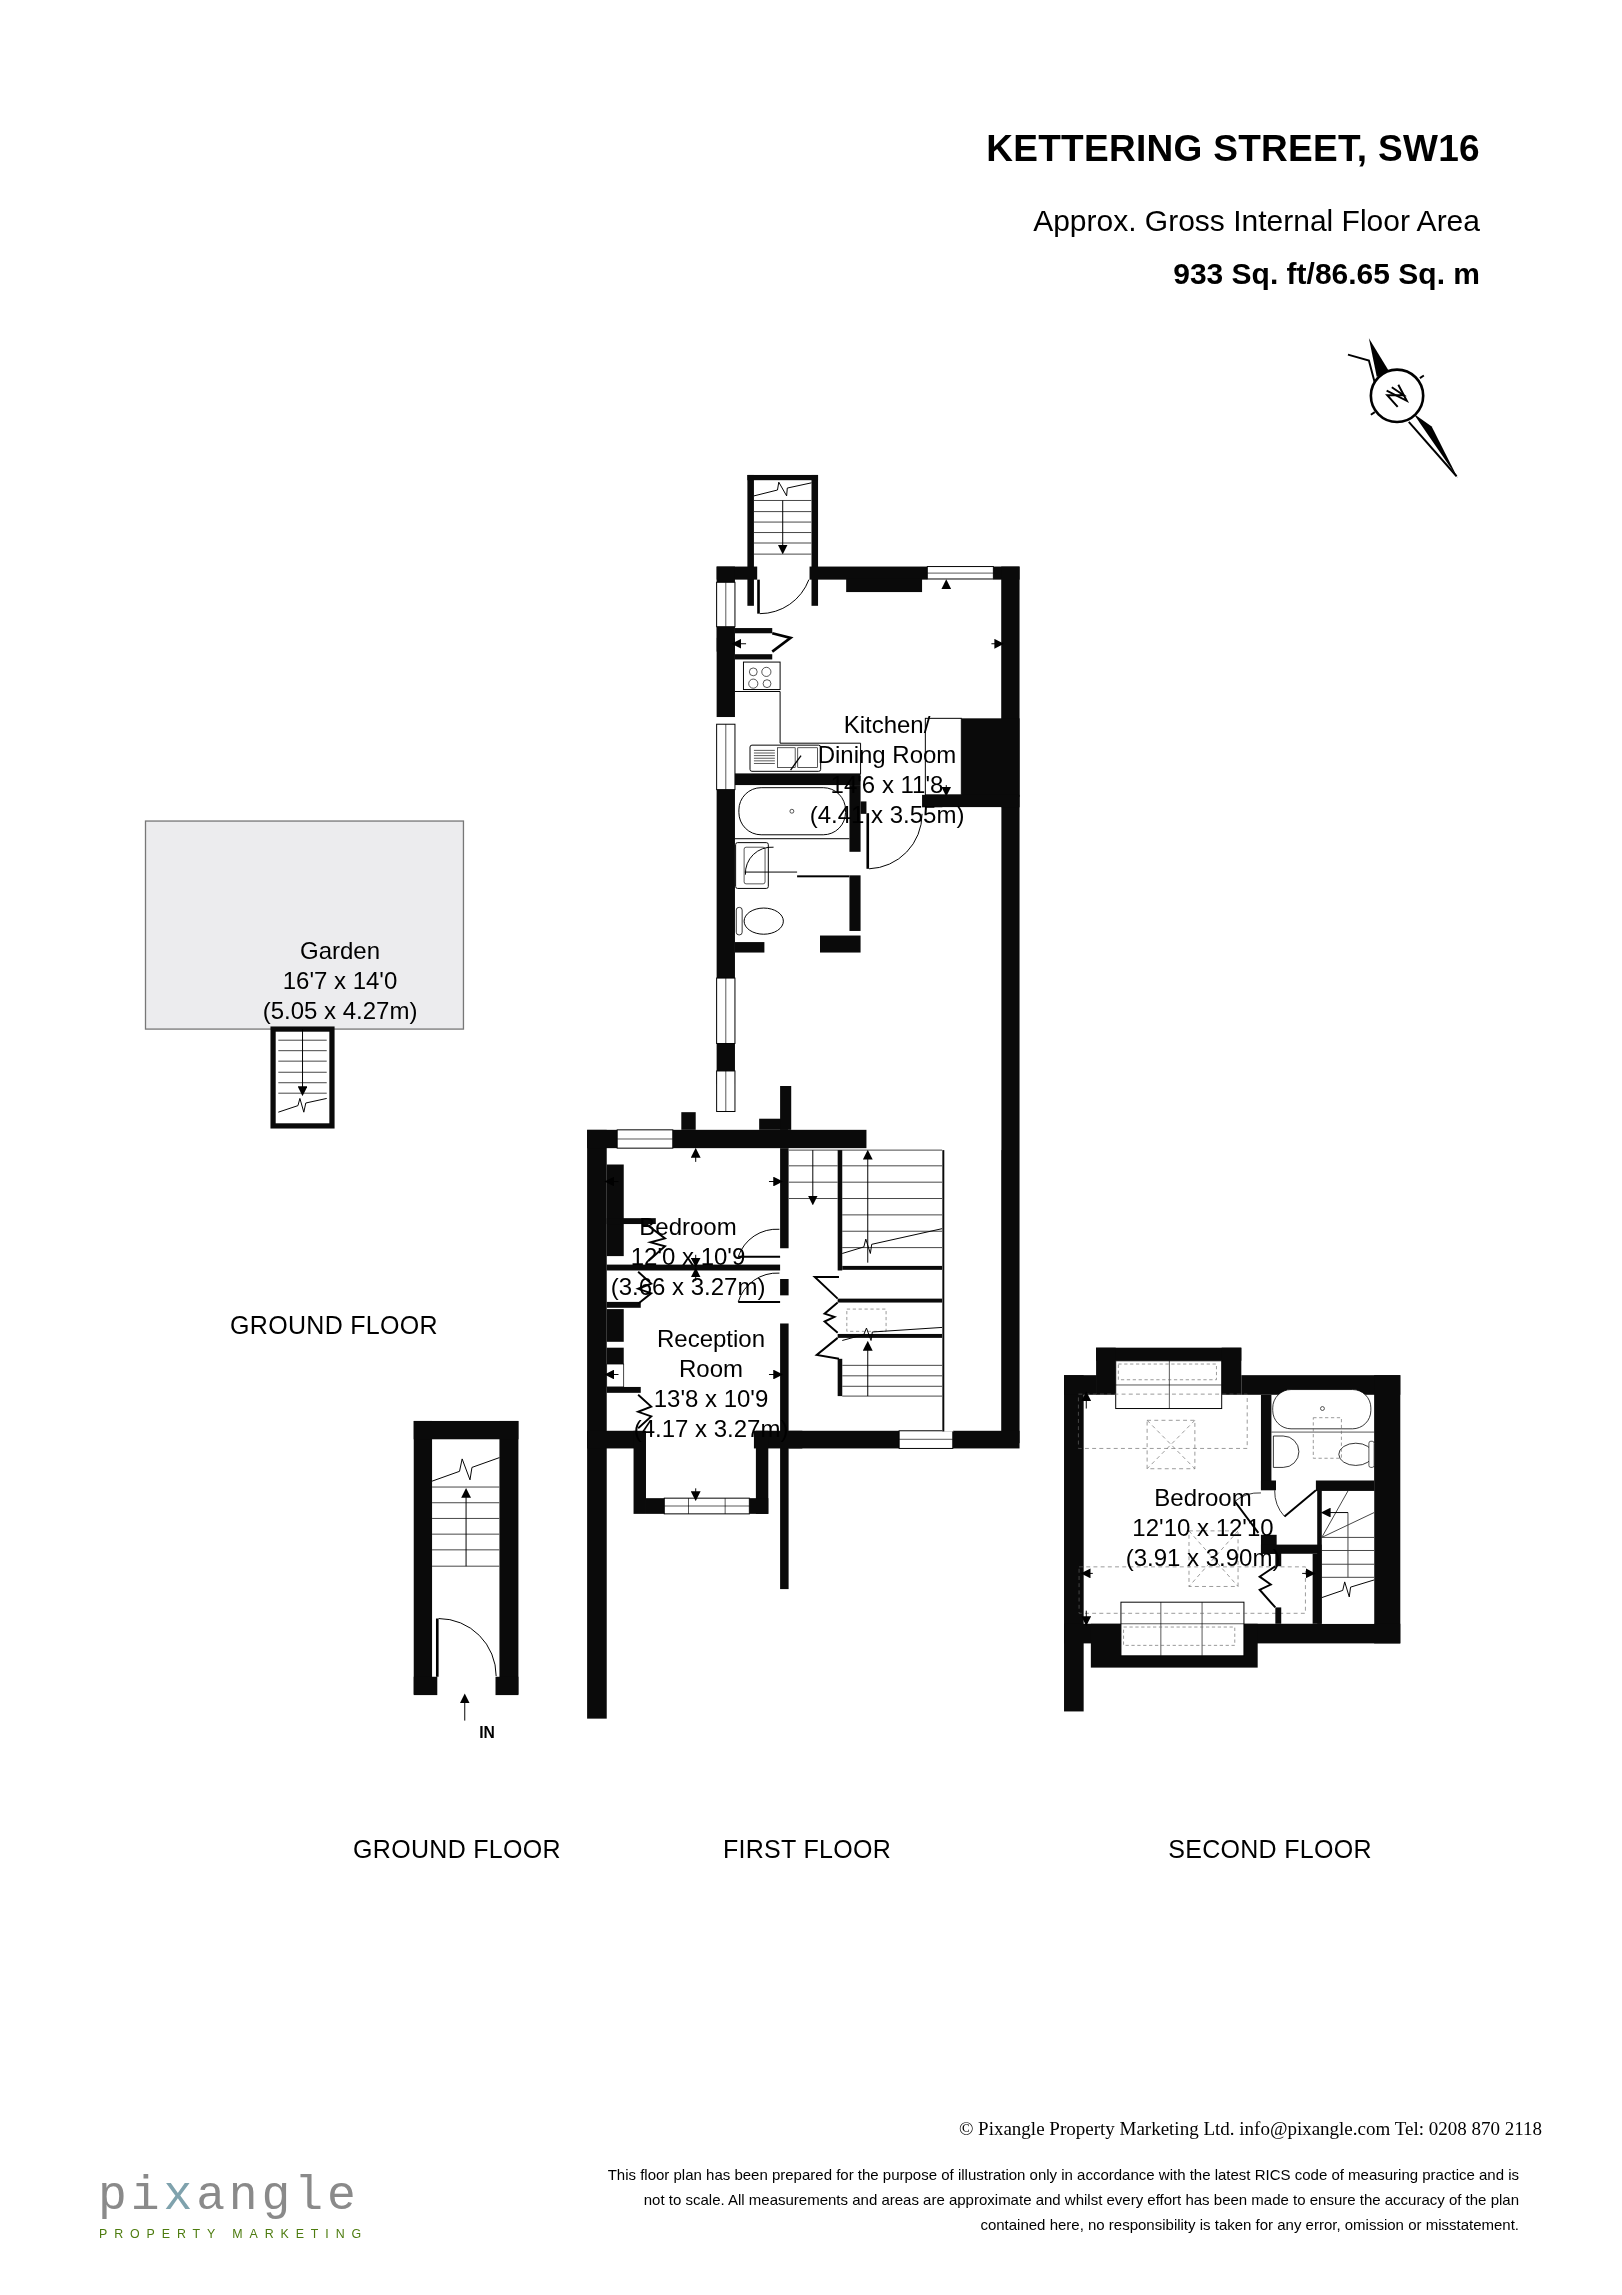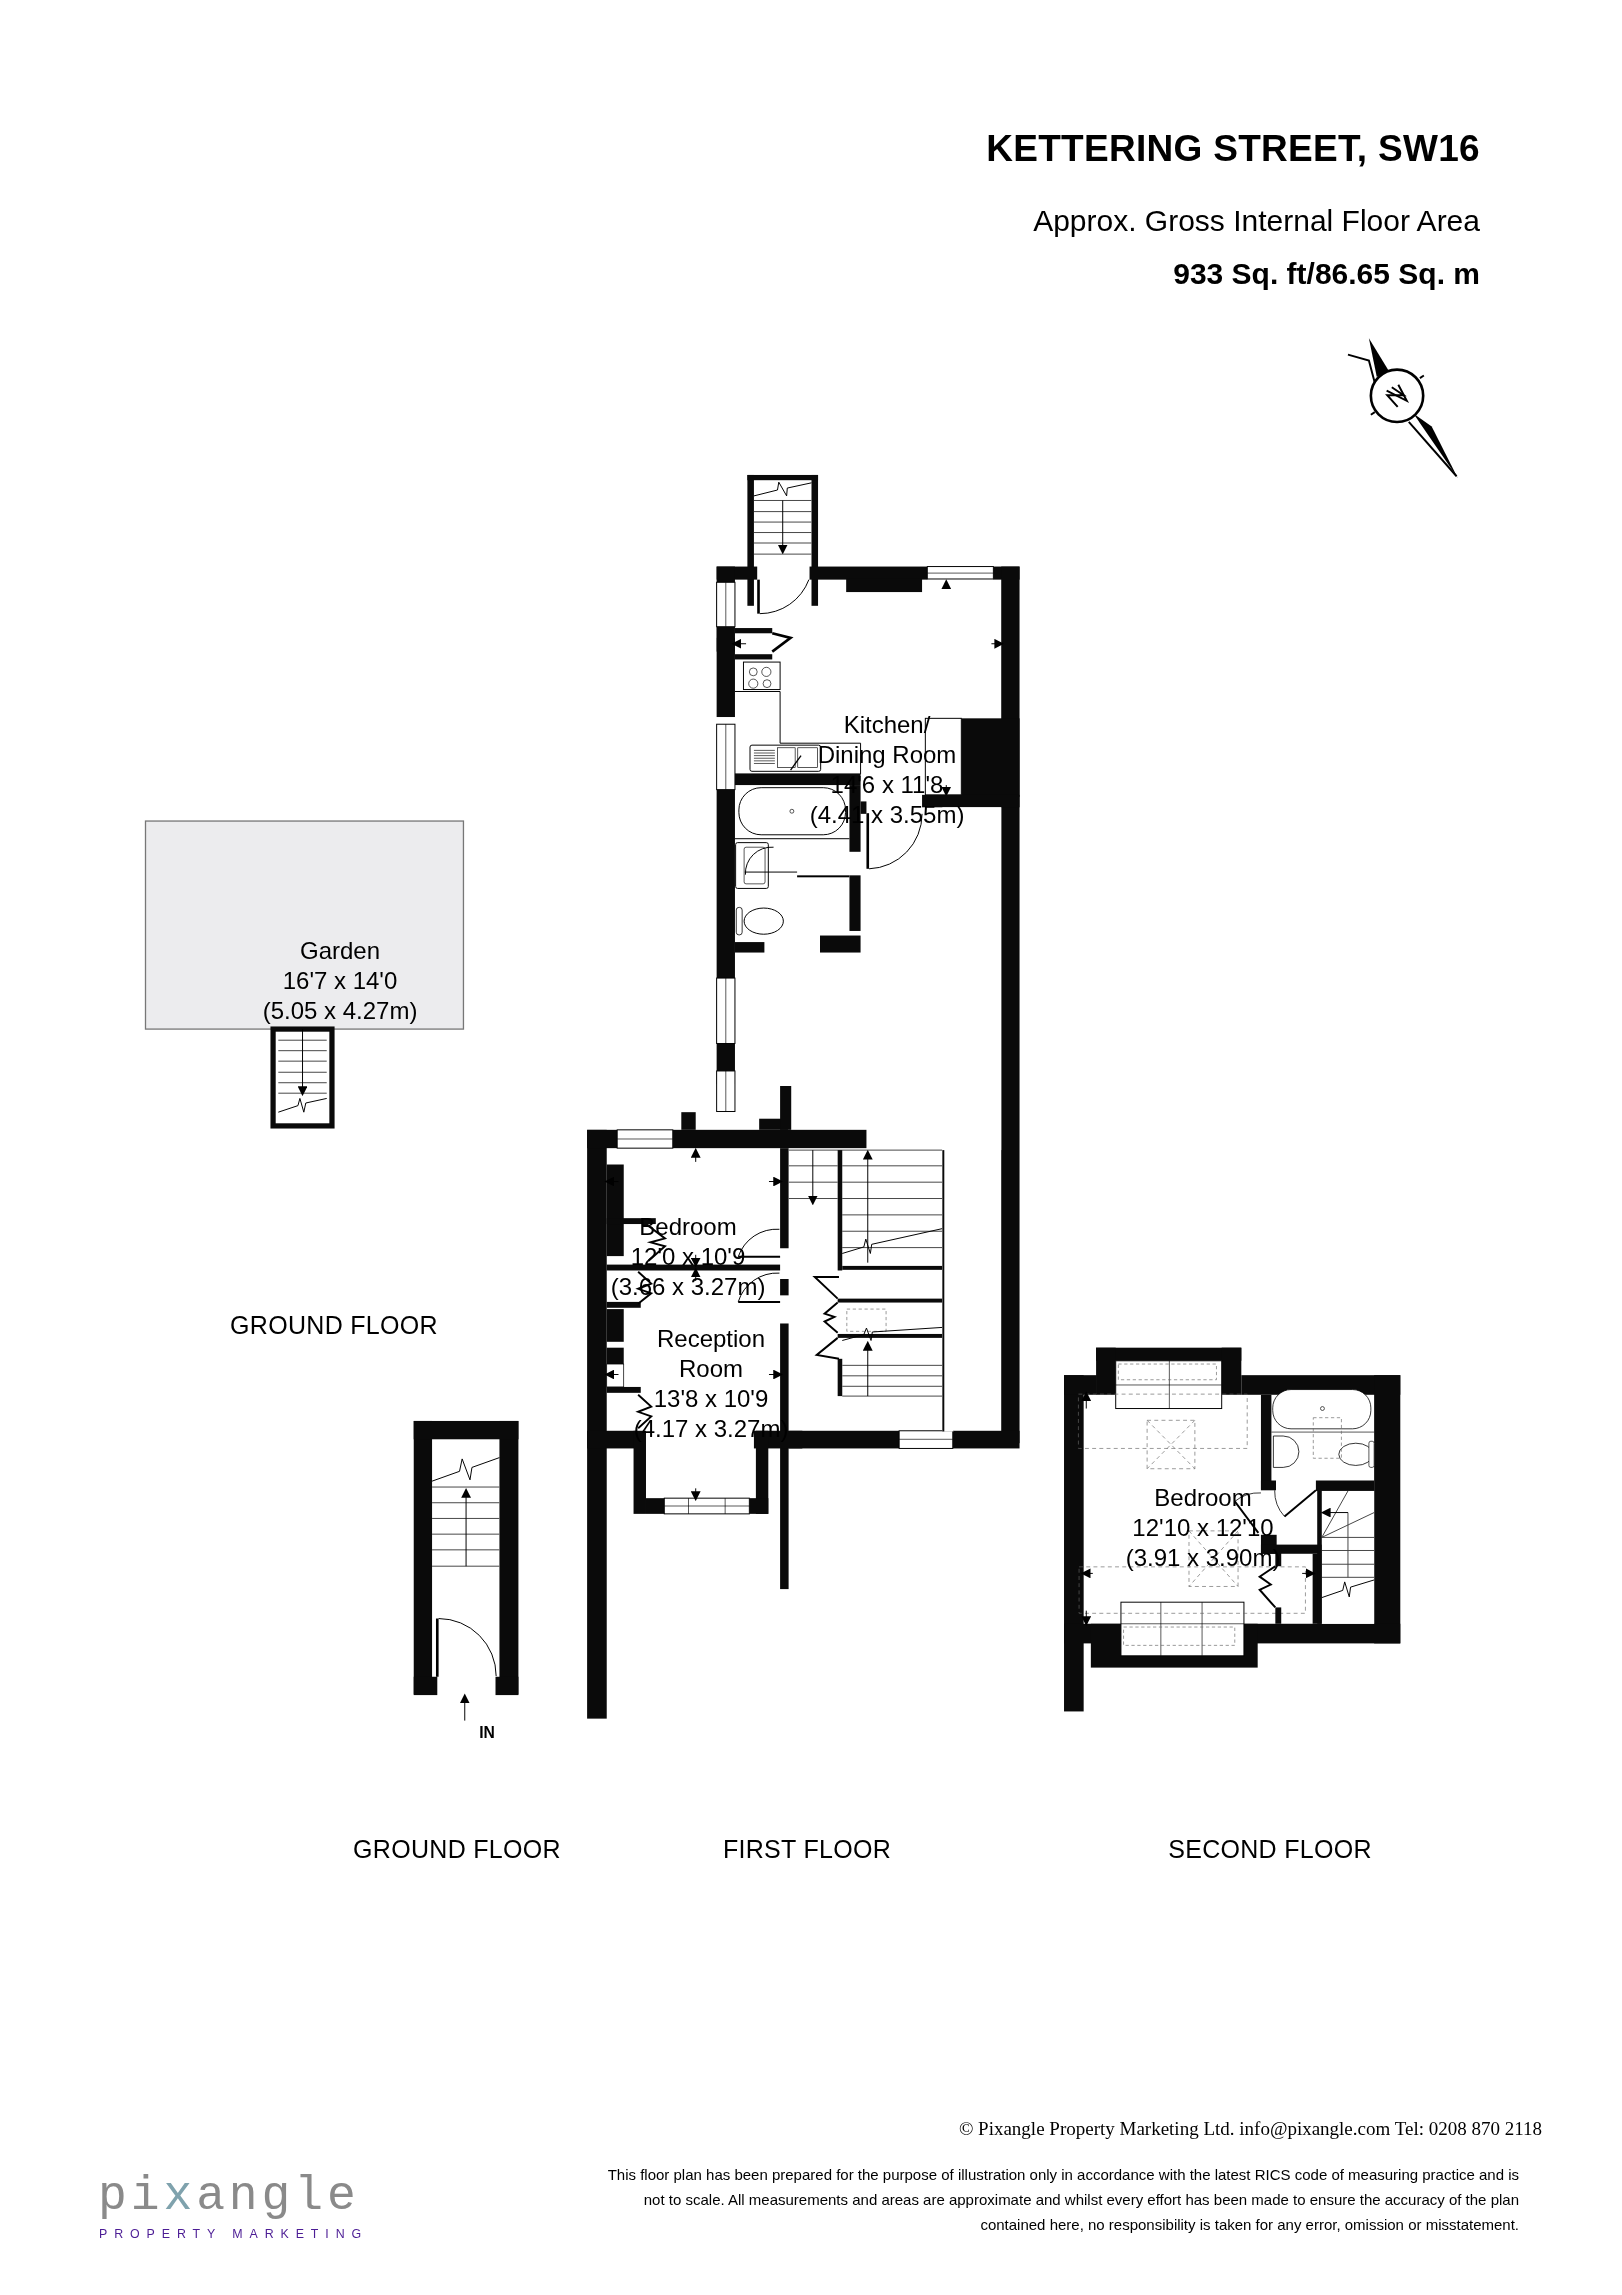--- a/index.html
+++ b/index.html
@@ -10,21 +10,21 @@
     .hdr-sub { right: 143px; top: 204px; font-size: 30px; white-space: nowrap; }
     .hdr-area { right: 143px; top: 257px; font-size: 30px; font-weight: bold; white-space: nowrap; }
     svg.plan { position: absolute; left: 0; top: 0; }
     .room-label { position: absolute; text-align: center; font-size: 24px; line-height: 30px; white-space: nowrap; transform: translateX(-50%); }
     .floor-label { position: absolute; font-size: 25px; letter-spacing: 0.3px; white-space: nowrap; transform: translateX(-50%); }
     .in-label { position: absolute; font-size: 15.7px; font-weight: bold; transform: translateX(-50%); margin-left: 22px; }
     .footer-copy { right: 81px; top: 2118px; font-size: 19px; white-space: nowrap; font-family: Liberation Serif, serif; }
     .footer-disc { right: 104px; top: 2162px; width: 1178px; text-align: right; font-size: 15px; line-height: 25px; }
     .logo-word { left: 98px; top: 2172px; font-family: "Liberation Mono", "DejaVu Sans Mono", monospace; font-size: 48px; color: #8a8a8a; letter-spacing: 3.9px; line-height: 48px; }
     .logo-word .x { color: #7fa2ad; }
-    .logo-tag { left: 99px; top: 2227px; font-size: 12.4px; color: #4c1d95; letter-spacing: 6.9px; white-space: nowrap; }
+    .logo-tag { left: 99px; top: 2227px; font-size: 12.4px; color: #4d7c0f; letter-spacing: 6.9px; white-space: nowrap; }
   </style>
 </head>
 <body>
 
 <div class="abs hdr-title">KETTERING STREET, SW16</div>
 <div class="abs hdr-sub">Approx. Gross Internal Floor Area</div>
 <div class="abs hdr-area">933 Sq. ft/86.65 Sq. m</div>
 
 <svg class="plan" width="1623" height="2295" viewBox="0 0 2480 3508" xmlns="http://www.w3.org/2000/svg">
   <defs>

